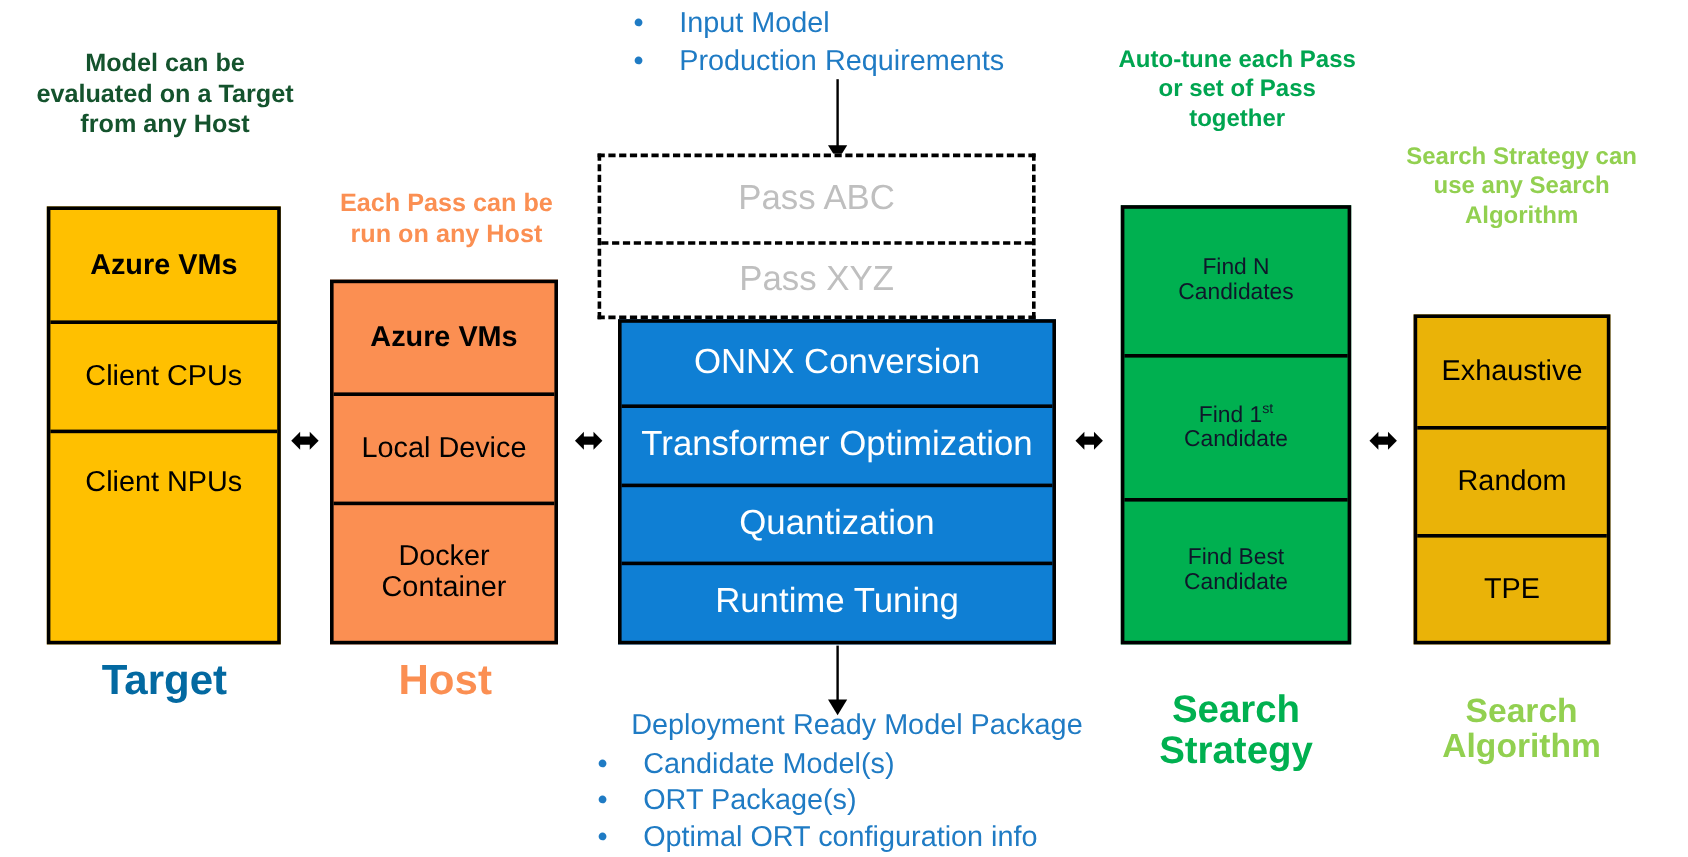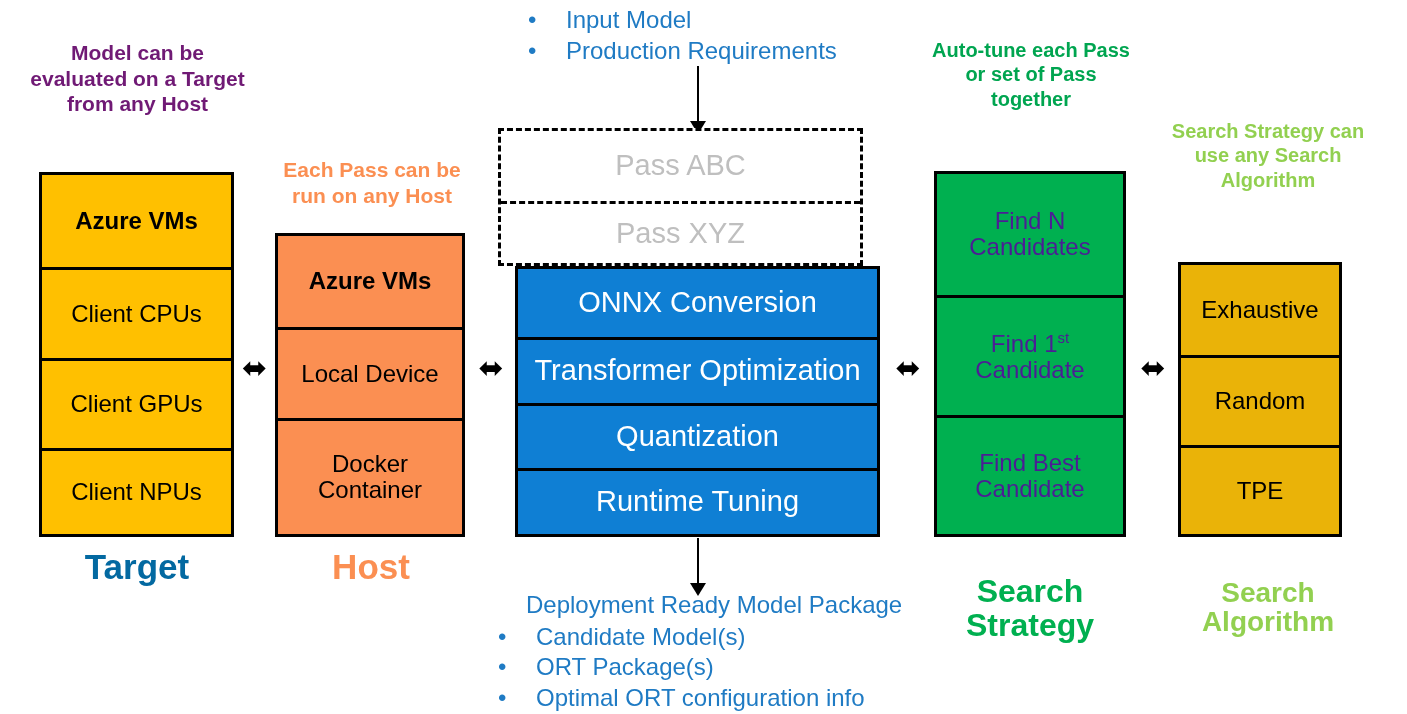--- a/index.html
+++ b/index.html
@@ -29,28 +29,28 @@
   #pass-col{left:498px;top:128px;width:365px;height:138px;border:3px dashed #000;background:#fff;}
   #pass-col .cell{color:#BFBFBF;font-size:29px;}
   #pass-col .cell + .cell{border-top:3px dashed #000;}
 
   
   #pipe-col{left:515px;top:266px;width:365px;height:271px;background:#0F7FD4;}
   #pipe-col .cell{color:#fff;font-size:29px;}
 
   
   #strategy-col{left:934px;top:171px;width:192px;height:366px;background:#00B050;}
-  #strategy-col .cell{color:#4c1d95;font-size:24px;}
+  #strategy-col .cell{color:#0f172a;font-size:19px;}
 
   
   #algo-col{left:1178px;top:262px;width:164px;height:275px;background:#eab308;}
   #algo-col .cell{color:#000;font-size:24px;}
 
   
-  #cap-target{left:30px;top:40px;width:215px;color:#701a75;font-size:21px;}
+  #cap-target{left:30px;top:40px;width:215px;color:#14532d;font-size:21px;}
   #cap-host{left:272px;top:157px;width:200px;color:#FB8F52;font-size:21px;}
   #cap-strategy{left:925px;top:38px;width:212px;color:#00A550;font-size:20px;}
   #cap-algo{left:1152px;top:119px;width:232px;color:#92D050;font-size:20px;}
 
   #lbl-target{left:40px;top:549px;width:194px;color:#0369a1;font-size:35px;}
   #lbl-host{left:276px;top:549px;width:190px;color:#FB8F52;font-size:35px;}
   #lbl-strategy{left:920px;top:545px;width:220px;color:#00B050;font-size:32px;margin-top:30px;}
   #lbl-algo{left:1160px;top:578px;width:216px;color:#92D050;font-size:28px;}
 
   
@@ -73,21 +73,20 @@
   sup{font-size:0.62em;vertical-align:super;}
 </style>
 </head>
 <body>
 
 <div class="caption" id="cap-target">Model can be evaluated on a Target from any Host</div>
 
 <div class="col" id="target-col">
   <div class="cell first" style="height:25.5%">Azure VMs</div>
   <div class="cell" style="height:25.5%">Client CPUs</div>
-  <div class="cell" style="height:25%">Client GPUs</div>
   <div class="cell" style="height:24%">Client NPUs</div>
 </div>
 <div class="collabel" id="lbl-target">Target</div>
 
 <div class="caption" id="cap-host">Each Pass can be run on any Host</div>
 
 <div class="col" id="host-col">
   <div class="cell first" style="height:30.5%">Azure VMs</div>
   <div class="cell" style="height:30.5%">Local Device</div>
   <div class="cell" style="height:39%">Docker Container</div>

